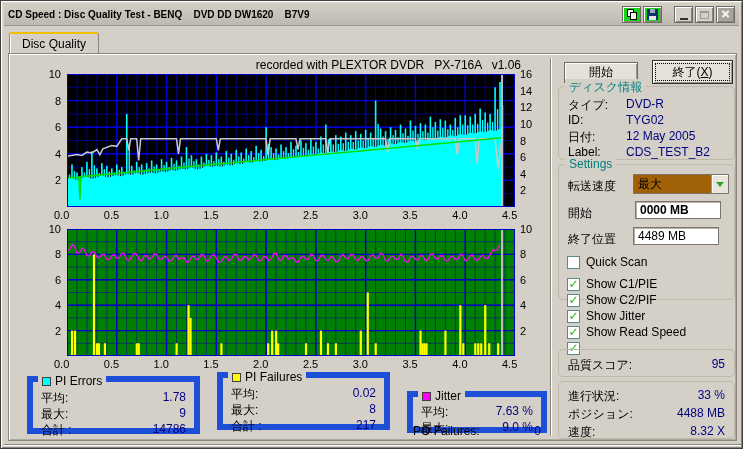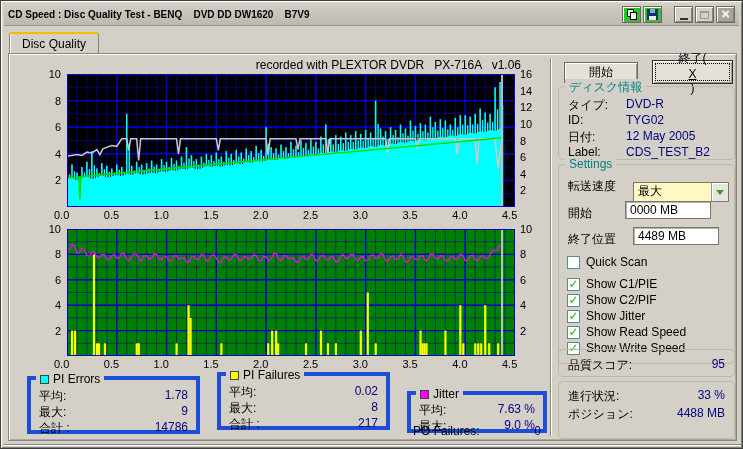--- a/index.html
+++ b/index.html
@@ -53,47 +53,47 @@
     background:#d4d0c8;
     border:1px solid #8a867c;
     box-shadow:inset 1px 1px 0 #ffffff, inset -1px -1px 0 #aca89e;
   }
   .chart-header{position:absolute;left:0;top:4px;width:512px;text-align:right;font-size:12px;white-space:pre;}
   .plot{position:absolute;display:block;}
   .axis-labels{position:absolute;font-size:11px;}
   .axis-labels .yl{position:absolute;right:2px;width:100%;text-align:right;}
   .axis-labels .yr{position:absolute;left:3px;width:100%;text-align:left;}
   .axis-labels .xt{position:absolute;top:0;width:26px;}
-  .statbox{position:absolute;border:4px solid #1d4ed8;background:#d4d0c8;}
+  .statbox{position:absolute;border:6px solid #1d4ed8;background:#d4d0c8;}
   .statbox .sb-title{
     position:absolute;left:5px;top:-8px;background:#d4d0c8;padding:0 4px;
     display:flex;align-items:center;gap:4px;font-size:12px;white-space:nowrap;
   }
   .swatch{display:inline-block;width:9px;height:9px;border:1px solid #404040;}
   .sb-row{position:absolute;left:8px;right:8px;height:15px;display:flex;justify-content:space-between;}
   .navy{color:#000080;}
   .po-row{position:absolute;display:flex;justify-content:space-between;font-size:12px;}
   .vsep{position:absolute;width:2px;border-left:1px solid #8a867c;border-right:1px solid #ffffff;}
   .hgroove{position:absolute;height:2px;border-top:1px solid #8a867c;border-bottom:1px solid #ffffff;}
   .btn95{
     position:absolute;background:#e4e1d8;border:1px solid #6e6a60;
     box-shadow:inset 1px 1px 0 #fff, inset -1px -1px 0 #9a968c;
     font-family:inherit;font-size:12px;display:flex;align-items:center;justify-content:center;cursor:default;
   }
   .btn-default{border:1px solid #30302e;}
-  .focus-dots{outline:1px dotted #000;outline-offset:-4px;flex-direction:column;}
+  .focus-dots{outline:1px dotted #000;outline-offset:-4px;}
   .grpbox{position:absolute;border:1px solid #bcb8aa;border-radius:5px;}
   .grp-title{position:absolute;left:6px;top:-8px;background:#d4d0c8;padding:0 4px;color:#008080;font-size:12px;white-space:nowrap;}
   .prow{position:absolute;display:flex;justify-content:space-between;font-size:12px;}
   .field{
     position:absolute;background:#fff;border:1px solid #7a766c;
     box-shadow:inset 1px 1px 0 #b8b4aa;
     font-size:12px;display:flex;align-items:center;padding:0 4px;
   }
-  .combo{position:absolute;background:#fef9c3;border:1px solid #7a766c;display:flex;align-items:flex-start;margin-top:8px;}
+  .combo{position:absolute;background:#a16207;border:1px solid #7a766c;display:flex;align-items:center;}
   .combo .combo-text{flex:1;padding:0 4px;font-size:12px;}
   .combo-btn{
     width:17px;height:100%;background:#e8e5dc;border-left:1px solid #9a968c;
     box-shadow:inset 1px 1px 0 #fff;display:flex;align-items:center;justify-content:center;
   }
   .arrow-down{width:0;height:0;border-left:4px solid transparent;border-right:4px solid transparent;border-top:5px solid #2fa12f;}
   .cb-row{position:absolute;left:8px;display:flex;align-items:center;gap:6px;height:14px;}
   .cb-box{width:13px;height:13px;background:#fff;border:1px solid #5a8a8a;display:flex;align-items:center;justify-content:center;}
   .cb-check{color:#1fae1f;font-weight:bold;font-size:12px;line-height:10px;}
   .lbl-txt{font-size:12px;white-space:nowrap;}
@@ -636,31 +636,31 @@
             <span>日付:</span>
             <span class="navy" style="position:absolute;left:58px;">12 May 2005</span>
           </div>
           <div class="prow" style="left: 9px; right: 9px; top: 58px;">
             <span>Label:</span>
             <span class="navy" style="position:absolute;left:58px;">CDS_TEST_B2</span>
           </div>
         </div>
     </div>
 
-    <div class="grpbox" style="left:549px;top:110px;width:177px;height:200px;padding-left:44px;">
+    <div class="grpbox" style="left:549px;top:110px;width:177px;height:136px;padding-left:44px;">
       <span class="grp-title">Settings</span>
       <span class="lbl-txt" style="position:absolute;left:9px;top:13px;">転送速度</span>
       <div class="combo" style="left:74px;top:9px;width:96px;height:20px;">
         <span class="combo-text">最大</span>
         <span class="combo-btn">
             <span class="arrow-down"></span>
           </span>
       </div>
       <span class="lbl-txt" style="position:absolute;left:9px;top:40px;">開始</span>
-      <div class="field" style="left:66px;top:36px;width:86px;height:18px;">
+      <div class="field" style="left:76px;top:36px;width:86px;height:18px;font-weight:bold;">
           <span>0000 MB</span>
         </div>
       <span class="lbl-txt" style="position:absolute;left:9px;top:66px;">終了位置</span>
       <div class="field" style="left:74px;top:62px;width:86px;height:18px;">
           <span>4489 MB</span>
         </div>
       <div id="checkbox-list">
           <div class="cb-row" style="top: 90px;">
             <span class="cb-box">
               <span class="cb-check"></span>
@@ -688,39 +688,42 @@
           <div class="cb-row" style="top: 160px;">
             <span class="cb-box">
               <span class="cb-check">✓</span>
             </span>
             <span class="lbl-txt">Show Read Speed</span>
           </div>
           <div class="cb-row" style="top: 176px;">
             <span class="cb-box">
               <span class="cb-check">✓</span>
             </span>
-            <span class="lbl-txt">Show Write Speed</span>
           </div>
         </div>
     </div>
 
     <div class="grpbox" style="left:549px;top:295px;width:177px;height:28px;">
       <div class="prow" style="left:9px;right:9px;top:7px;">
         <span>品質スコア:</span>
         <span class="navy">95</span>
       </div>
     </div>
 
     <div class="grpbox" style="left:549px;top:327px;width:177px;height:58px;">
       <div class="prow" style="left:9px;right:9px;top:6px;">
         <span>進行状況:</span>
         <span class="navy">33 %</span>
       </div>
       <div class="prow" style="left:9px;right:9px;top:24px;">
         <span>ポジション:</span>
         <span class="navy">4488 MB</span>
       </div>
+      <div class="prow" style="left:9px;right:9px;top:42px;">
+        <span>速度:</span>
+        <span class="navy">8.32 X</span>
+      </div>
     </div>
 
   </div>
 
   <div class="hgroove" style="left:3px;top:443px;width:737px;"></div>
 </div>
 
 </body></html>

